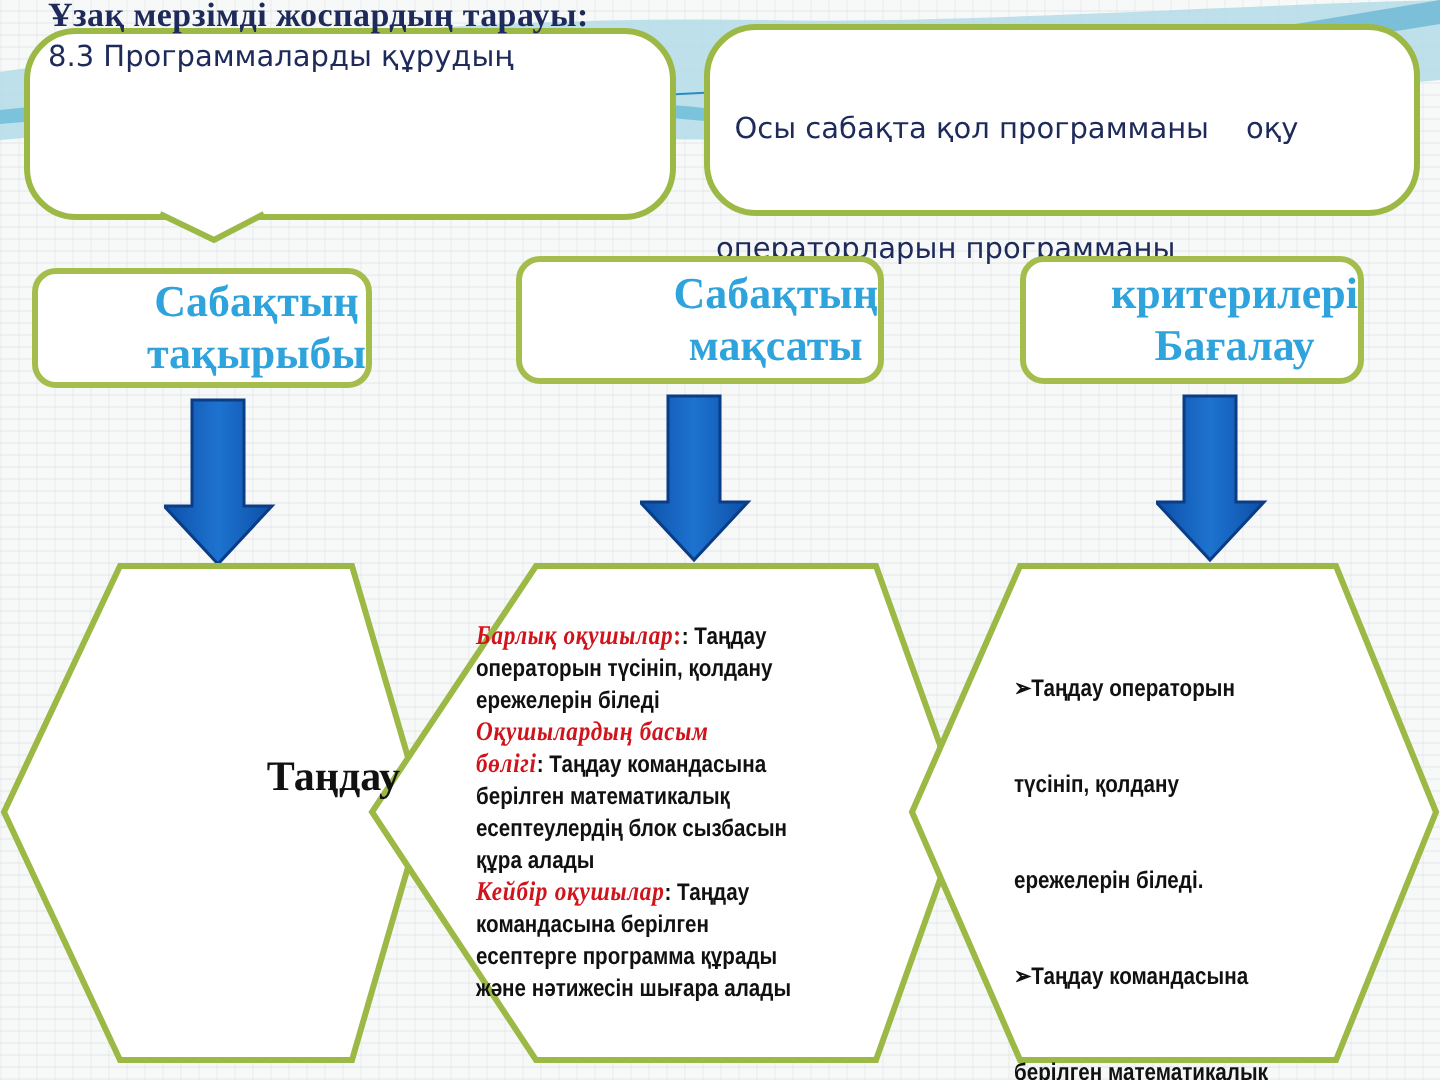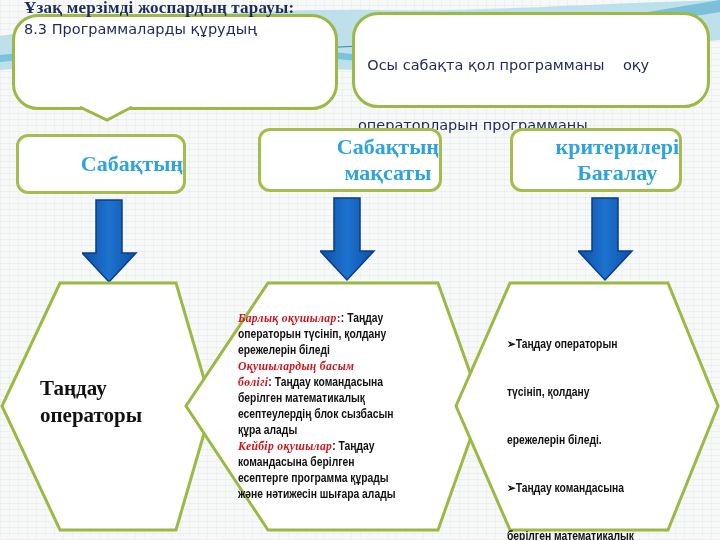--- a/index.html
+++ b/index.html
@@ -67,20 +67,21 @@
 <div class="callout" style="left:352px; top:12px; width:358px; height:96px;">
   <div class="abs" style="left:3px; top:0px; font-size:14.5px; line-height:20px; white-space:pre;">
     <div>  Осы сабақта қол программаны    оқу</div>
     <div>операторларын программаны</div>
   </div>
 </div>
 
 <div class="head-box" style="left:16px; top:134px; width:170px; height:60px;">
   <div>
       <div>Сабақтың</div>
+      <div>тақырыбы</div>
     </div>
 </div>
 <div class="head-box" style="left:258px; top:128px; width:184px; height:64px;">
   <div>
       <div>Сабақтың</div>
       <div>мақсаты</div>
     </div>
 </div>
 <div class="head-box" style="left:510px; top:128px; width:172px; height:64px;">
   <div>
@@ -105,23 +106,22 @@
 <svg class="arrow" style="left:578px; top:196px;" width="56" height="86">
   <path d="M14,2 L40,2 L40,55 L54,55 L27,84 L0,55 L14,55 Z" fill="url(#ag)" stroke="#0a3d85" stroke-width="1.5"></path>
 </svg>
 
 <svg class="hex" style="left:0; top:278px;" width="720" height="262">
   <polygon points="60,5 176,5 212,128 176,252 60,252 2,128" fill="#ffffff" stroke="#9cb845" stroke-width="3"></polygon>
   <polygon points="268,5 438,5 482,128 438,252 268,252 186,128" fill="#ffffff" stroke="#9cb845" stroke-width="3"></polygon>
   <polygon points="510,5 668,5 718,128 668,252 510,252 456,128" fill="#ffffff" stroke="#9cb845" stroke-width="3"></polygon>
 </svg>
 
-<div class="hex-text" style="left:40px; top:375px; width:160px; text-align:left; font-weight:bold; font-size:21px; line-height:27px;">
+<div class="hex-text" style="left:40px; top:375px; width:160px; text-align:right; font-weight:bold; font-size:21px; line-height:27px;">
   <div>Таңдау</div>
-  <div>операторы</div>
 </div>
 
 <div class="hex-text" style="left:238px; top:310px; width:260px;">
   <div class="cond" style="white-space:nowrap;">
     <div><span class="red">Барлық оқушылар</span><span class="red" style="font-style:normal;">:</span><span>: Таңдау</span></div>
     <div>операторын түсініп, қолдану</div>
     <div>ережелерін біледі</div>
     <div><span class="red">Оқушылардың басым</span></div>
     <div><span class="red">бөлігі</span><span>: Таңдау командасына</span></div>
     <div>берілген математикалық</div>

